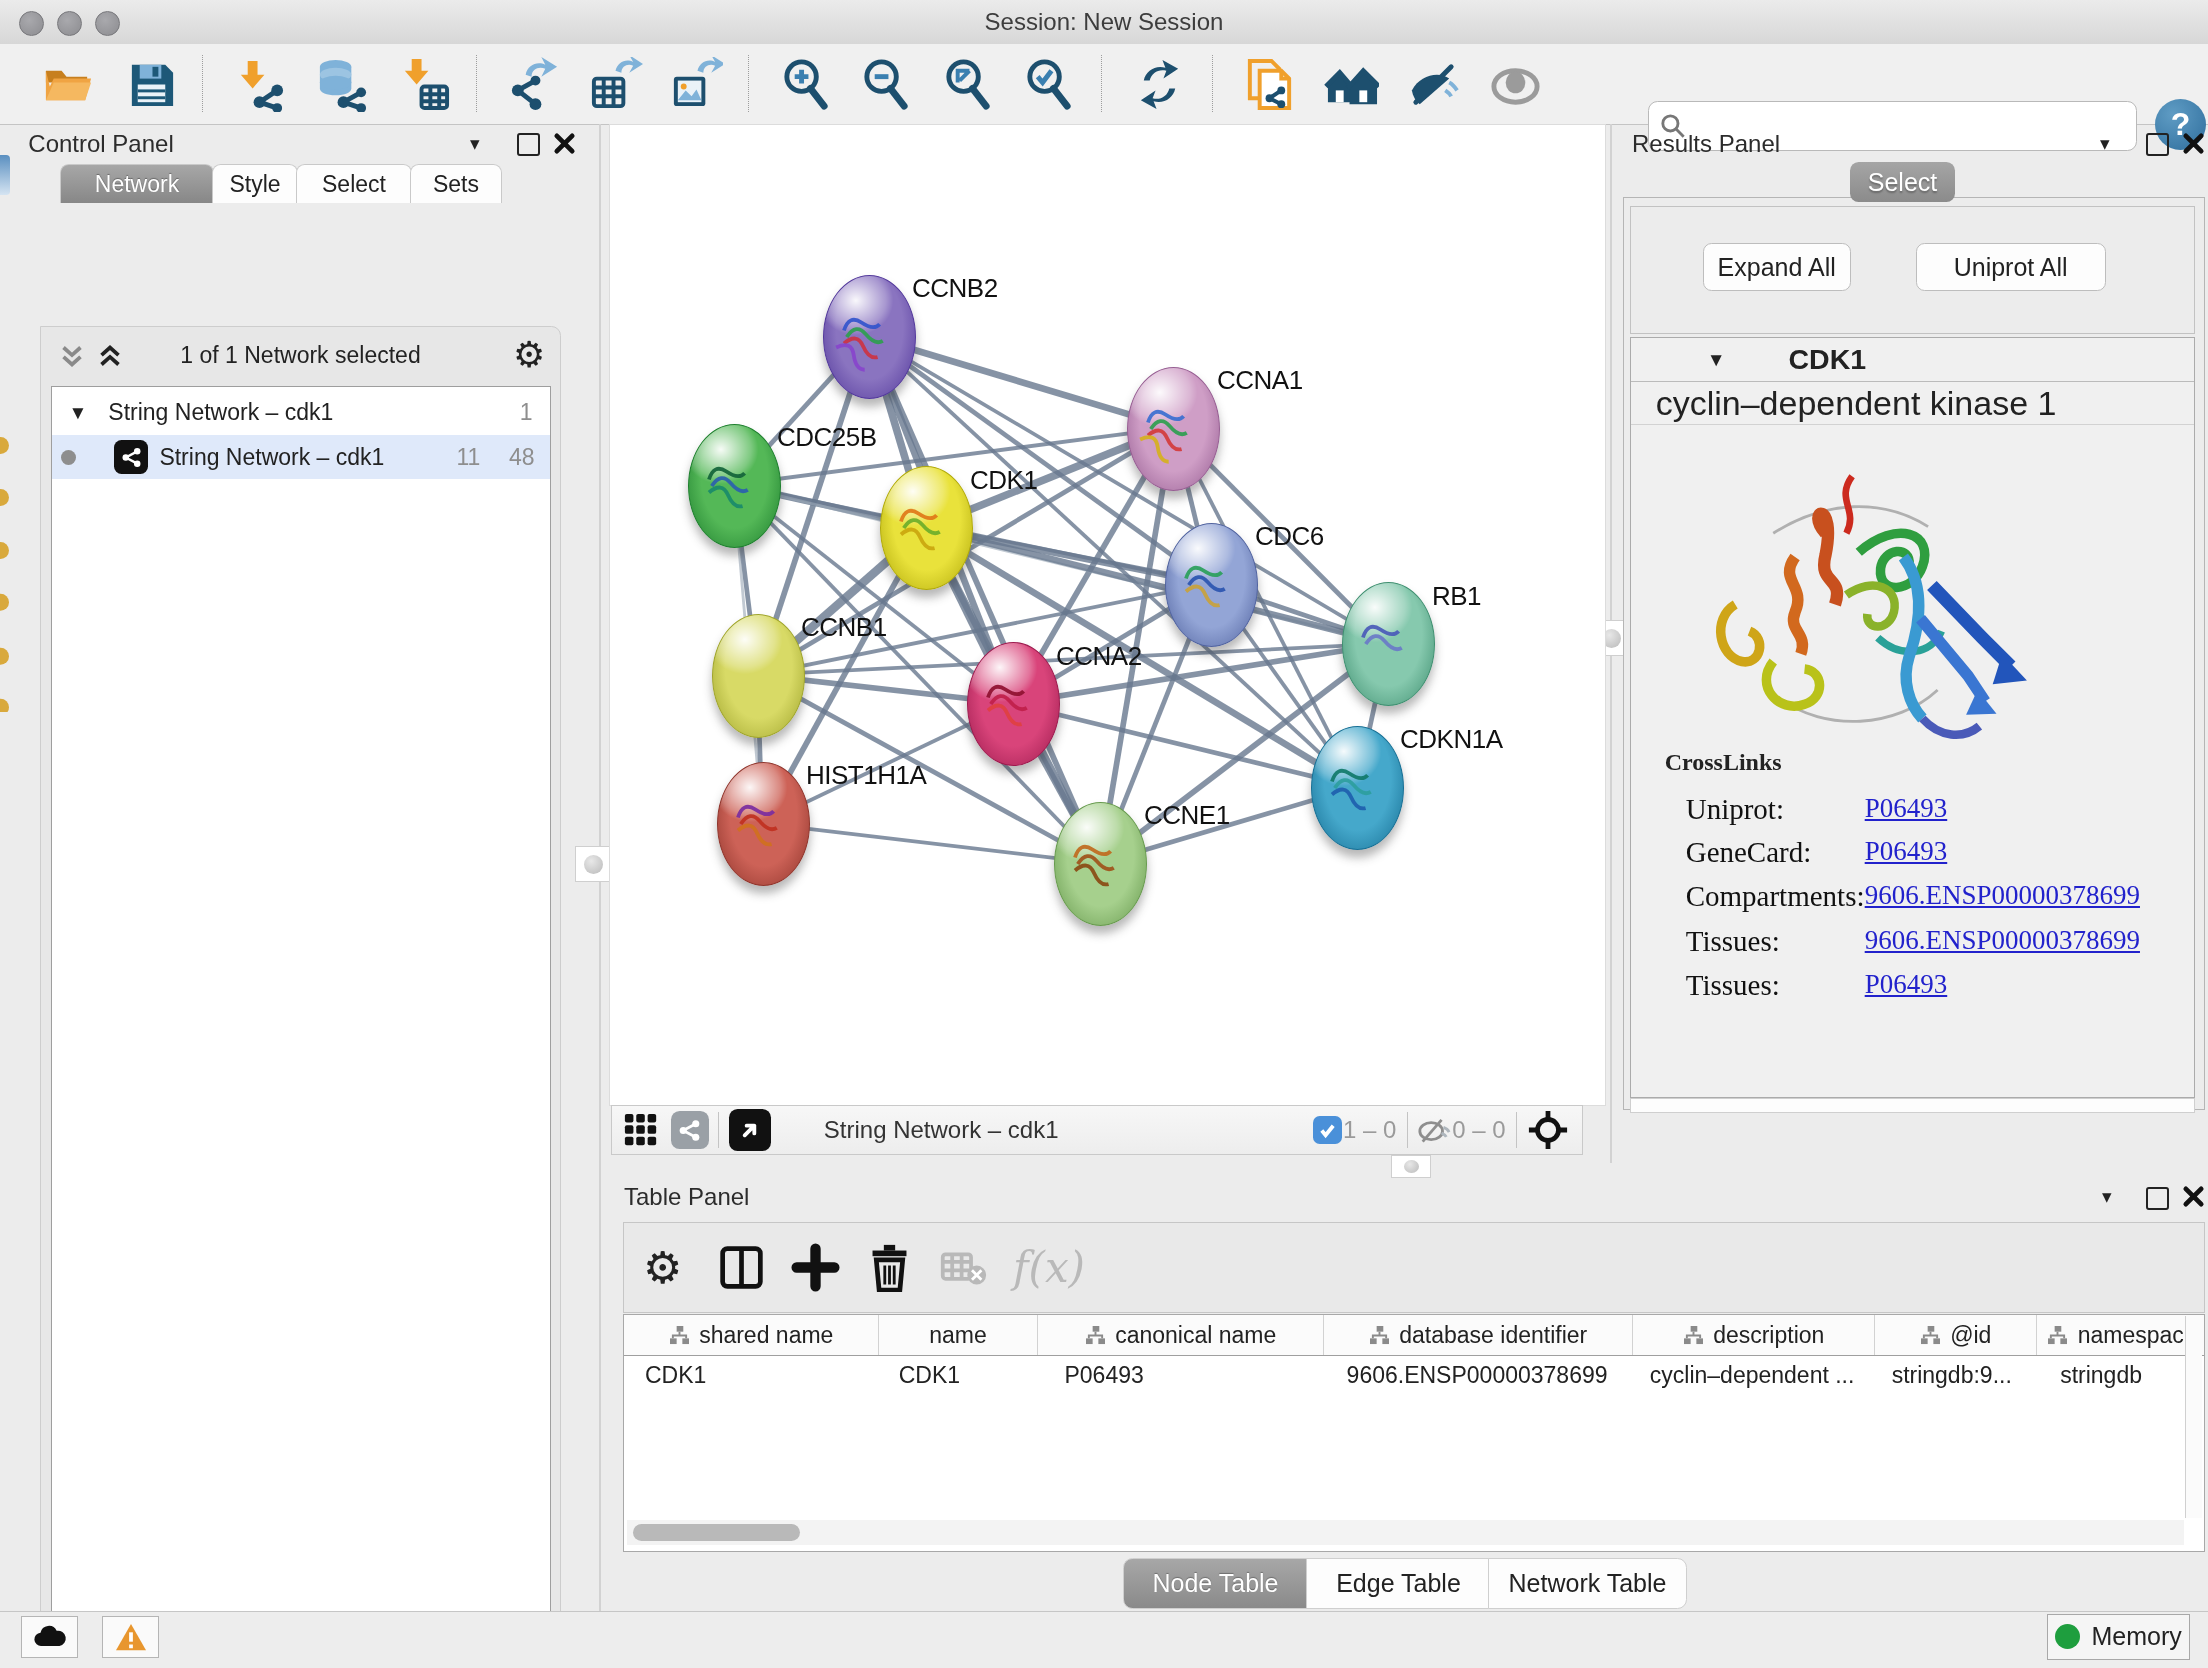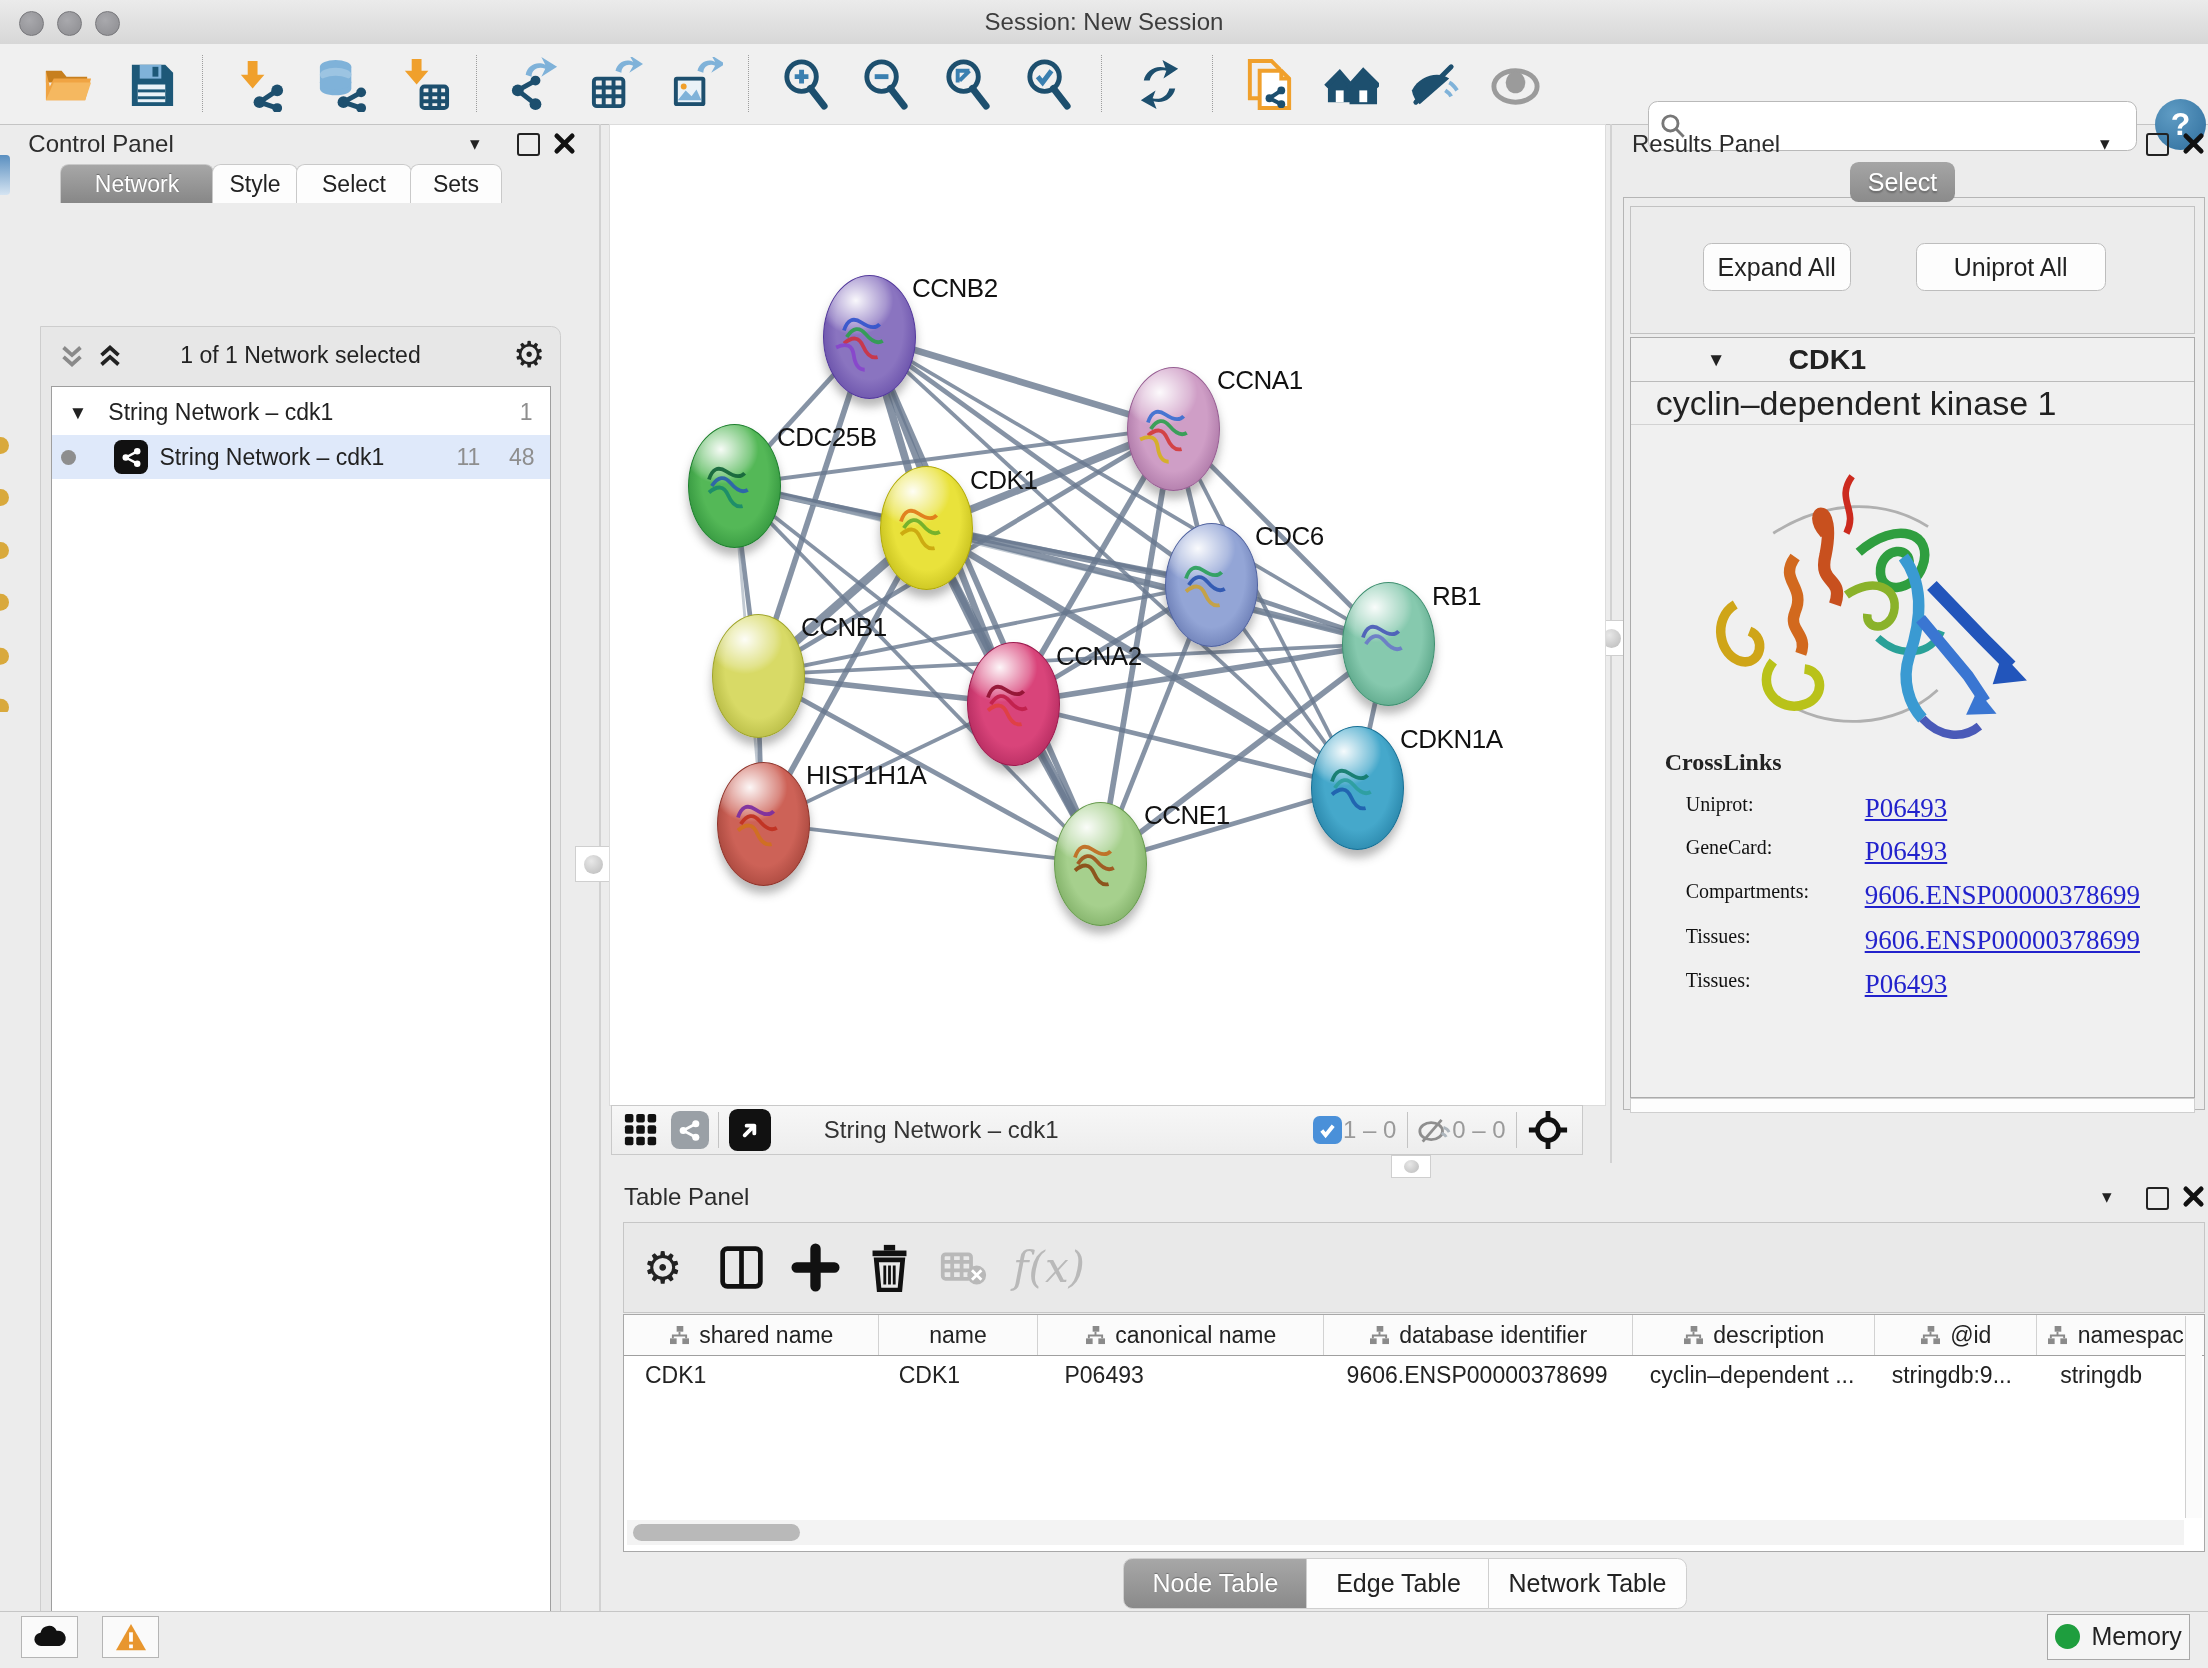--- a/index.html
+++ b/index.html
@@ -74,21 +74,21 @@
   .rp-btn{top:36px;height:46px;background:#fdfdfd;border:1.9px solid #bdbdbd;border-radius:8.6px;
     font-size:25px;text-align:center;line-height:46px;cursor:pointer;}
   #cdk1-box{left:5.7px;top:139px;width:563px;height:759px;background:#f0f0f0;
     border:1.9px solid #ababab;}
   #cdk1-hdr{left:0;top:0;width:100%;height:43px;border-bottom:1px solid #bbb;
     display:flex;align-items:center;}
   #cdk1-name{font-size:28.5px;font-weight:bold;}
   #cdk1-desc{left:0;top:44px;width:100%;height:42px;font-size:34px;line-height:42px;
     border-bottom:1px solid #d2d2d2;}
   .serif{font-family:"Liberation Serif","DejaVu Serif",serif;}
-  .xl-label{font-size:20px;color:#111;}
+  .xl-label{font-size:29px;color:#111;}
   .xl-link{font-size:27px;color:#2222cc;text-decoration:underline;cursor:pointer;}
   #rp-hscroll{left:5.7px;top:900px;width:563px;height:13.3px;background:#fdfdfd;
     border:1px solid #cfcfcf;}
   
   #tp-toolbar{left:623px;top:1222px;width:1580px;height:89px;background:#e9e9e9;
     border:1px solid #c6c6c6;display:flex;align-items:center;}
   .tpi{width:49px;height:49px;margin-left:25px;cursor:pointer;}
   #tp-table{left:623px;top:1314px;width:1580px;height:236px;background:#fff;
     border:1.9px solid #a8a8a8;}
   #tp-head{display:flex;height:40px;border-bottom:1.9px solid #9f9f9f;background:#fbfbfb;}

